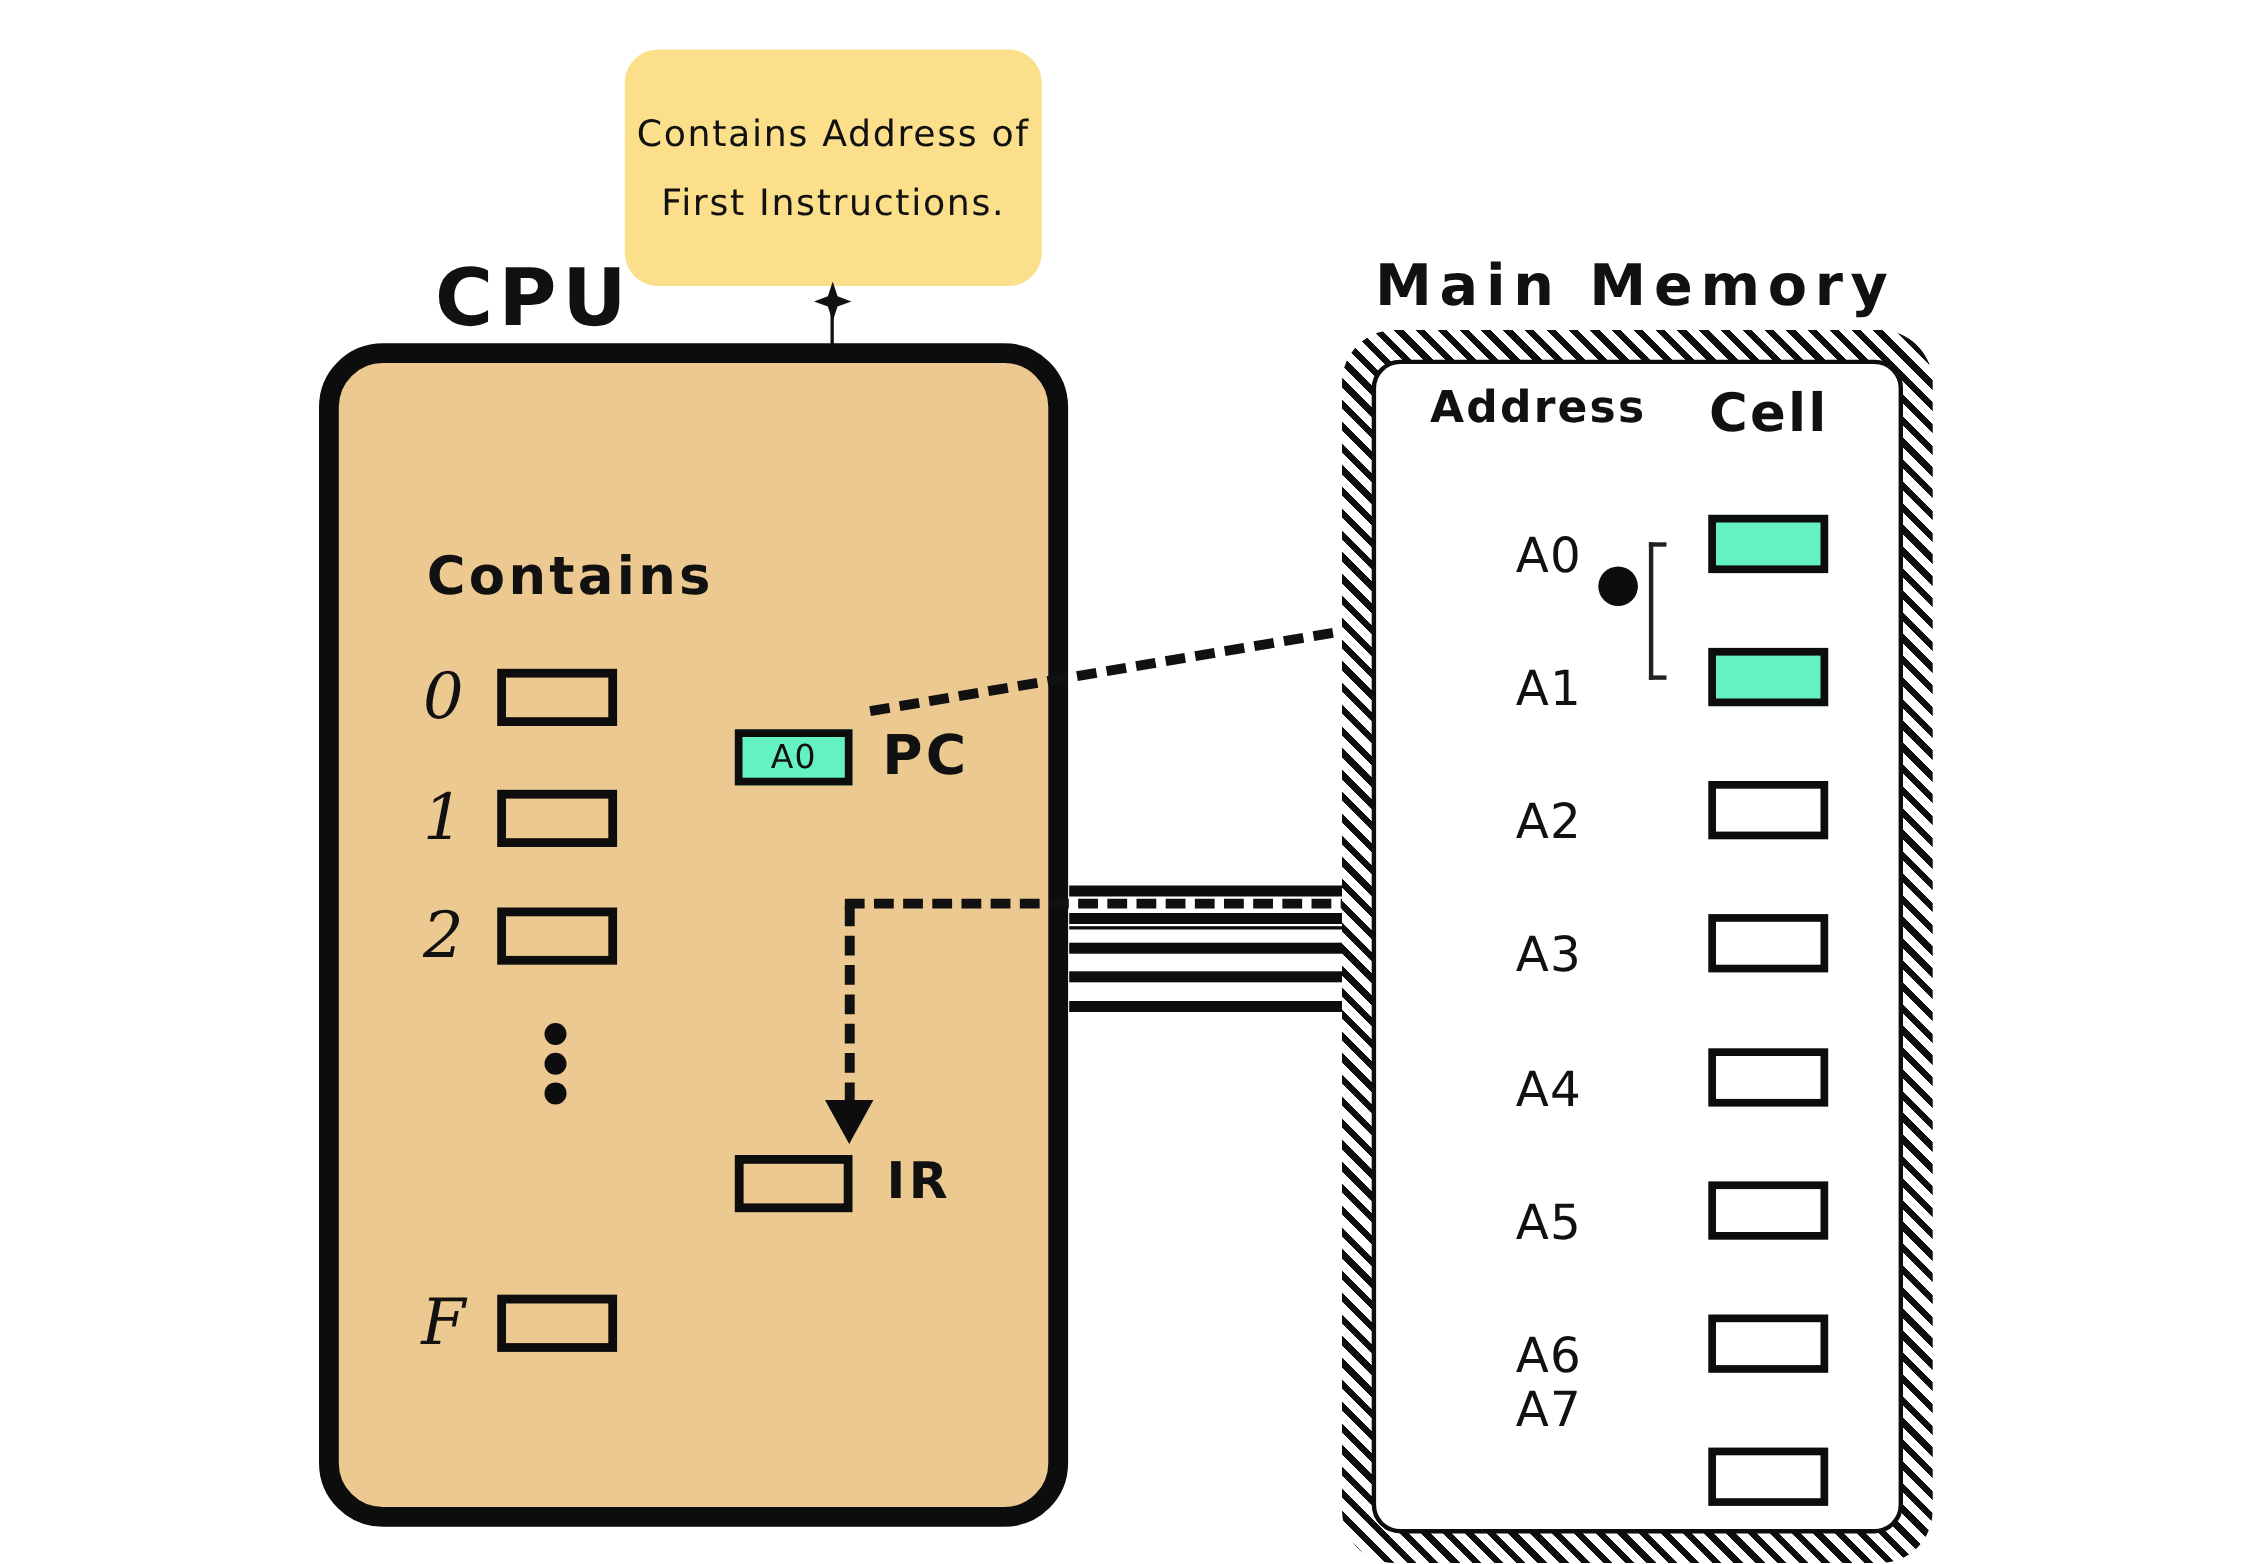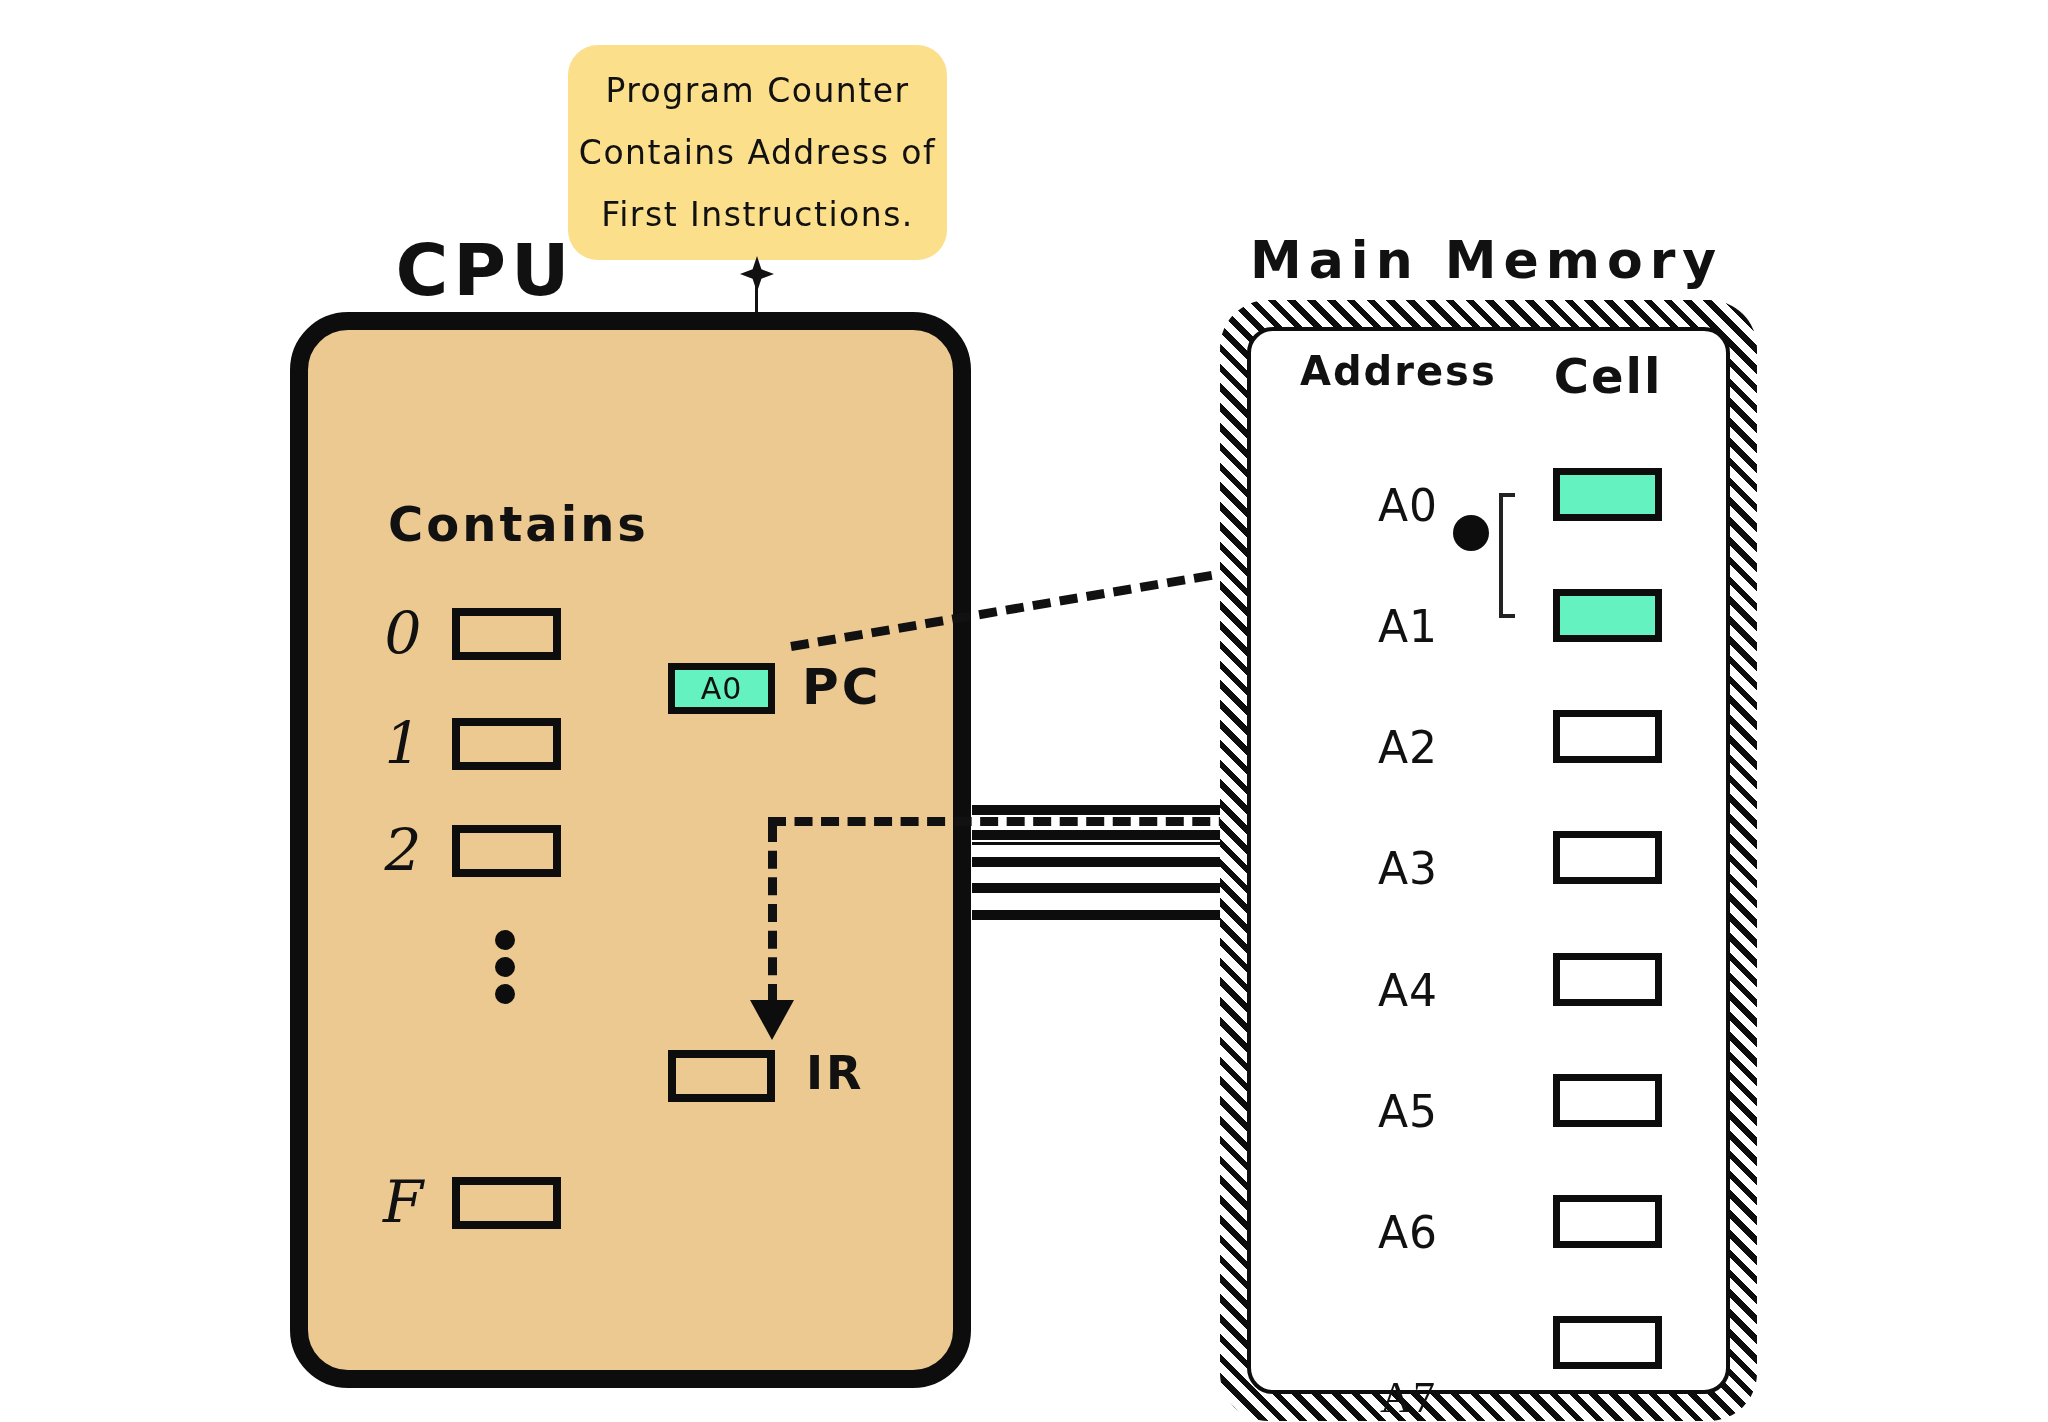--- a/index.html
+++ b/index.html
@@ -56,21 +56,20 @@
   #bracket-v{left:1499px;top:493px;width:4px;height:125px;background:#222;}
   .bracket-tick{width:16px;height:4px;background:#222;}
   #a0-dot{left:1453px;top:515px;width:36px;height:36px;border-radius:50%;background:#0d0d0d;}
 </style>
 </head>
 <body>
 
 <div id="canvas" style="--cpu-fill: #EDC992; --callout-fill: #FBDF8B; --highlight-fill: #63F2C0; --ink: #111111;">
 
   <div class="abs" id="callout">
-    <div class="callout-line">Program Counter</div>
     <div class="callout-line">Contains Address of</div>
     <div class="callout-line">First Instructions.</div>
   </div>
   <div class="abs" id="callout-star"></div>
   <div class="abs" id="callout-line"></div>
 
   <div class="abs" id="cpu-title">CPU</div>
   <div class="abs" id="cpu-box"></div>
   <div class="abs" id="register-title">Contains</div>
   <div id="register-rows">
@@ -125,21 +124,21 @@
       <div class="abs mem-label" style="left: 1343px; top: 722px;">A2</div>
       <div class="abs mem-cell" style="left: 1553px; top: 710px;"></div>
       <div class="abs mem-label" style="left: 1343px; top: 843px;">A3</div>
       <div class="abs mem-cell" style="left: 1553px; top: 831px;"></div>
       <div class="abs mem-label" style="left: 1343px; top: 965px;">A4</div>
       <div class="abs mem-cell" style="left: 1553px; top: 953px;"></div>
       <div class="abs mem-label" style="left: 1343px; top: 1086px;">A5</div>
       <div class="abs mem-cell" style="left: 1553px; top: 1074px;"></div>
       <div class="abs mem-label" style="left: 1343px; top: 1207px;">A6</div>
       <div class="abs mem-cell" style="left: 1553px; top: 1195px;"></div>
-      <div class="abs mem-label" style="left: 1343px; top: 1372px; font-family: Liberation Serif, serif;">A7</div>
+      <div class="abs mem-label" style="left: 1343px; top: 1256px;">A7</div>
       <div class="abs mem-cell" style="left: 1553px; top: 1316px;"></div>
     </div>
 
   <div class="abs" id="bracket-v"></div>
   <div class="abs bracket-tick" style="left:1499px;top:493px;"></div>
   <div class="abs bracket-tick" style="left:1499px;top:614px;"></div>
   <div class="abs" id="a0-dot"></div>
 
 </div>
 

